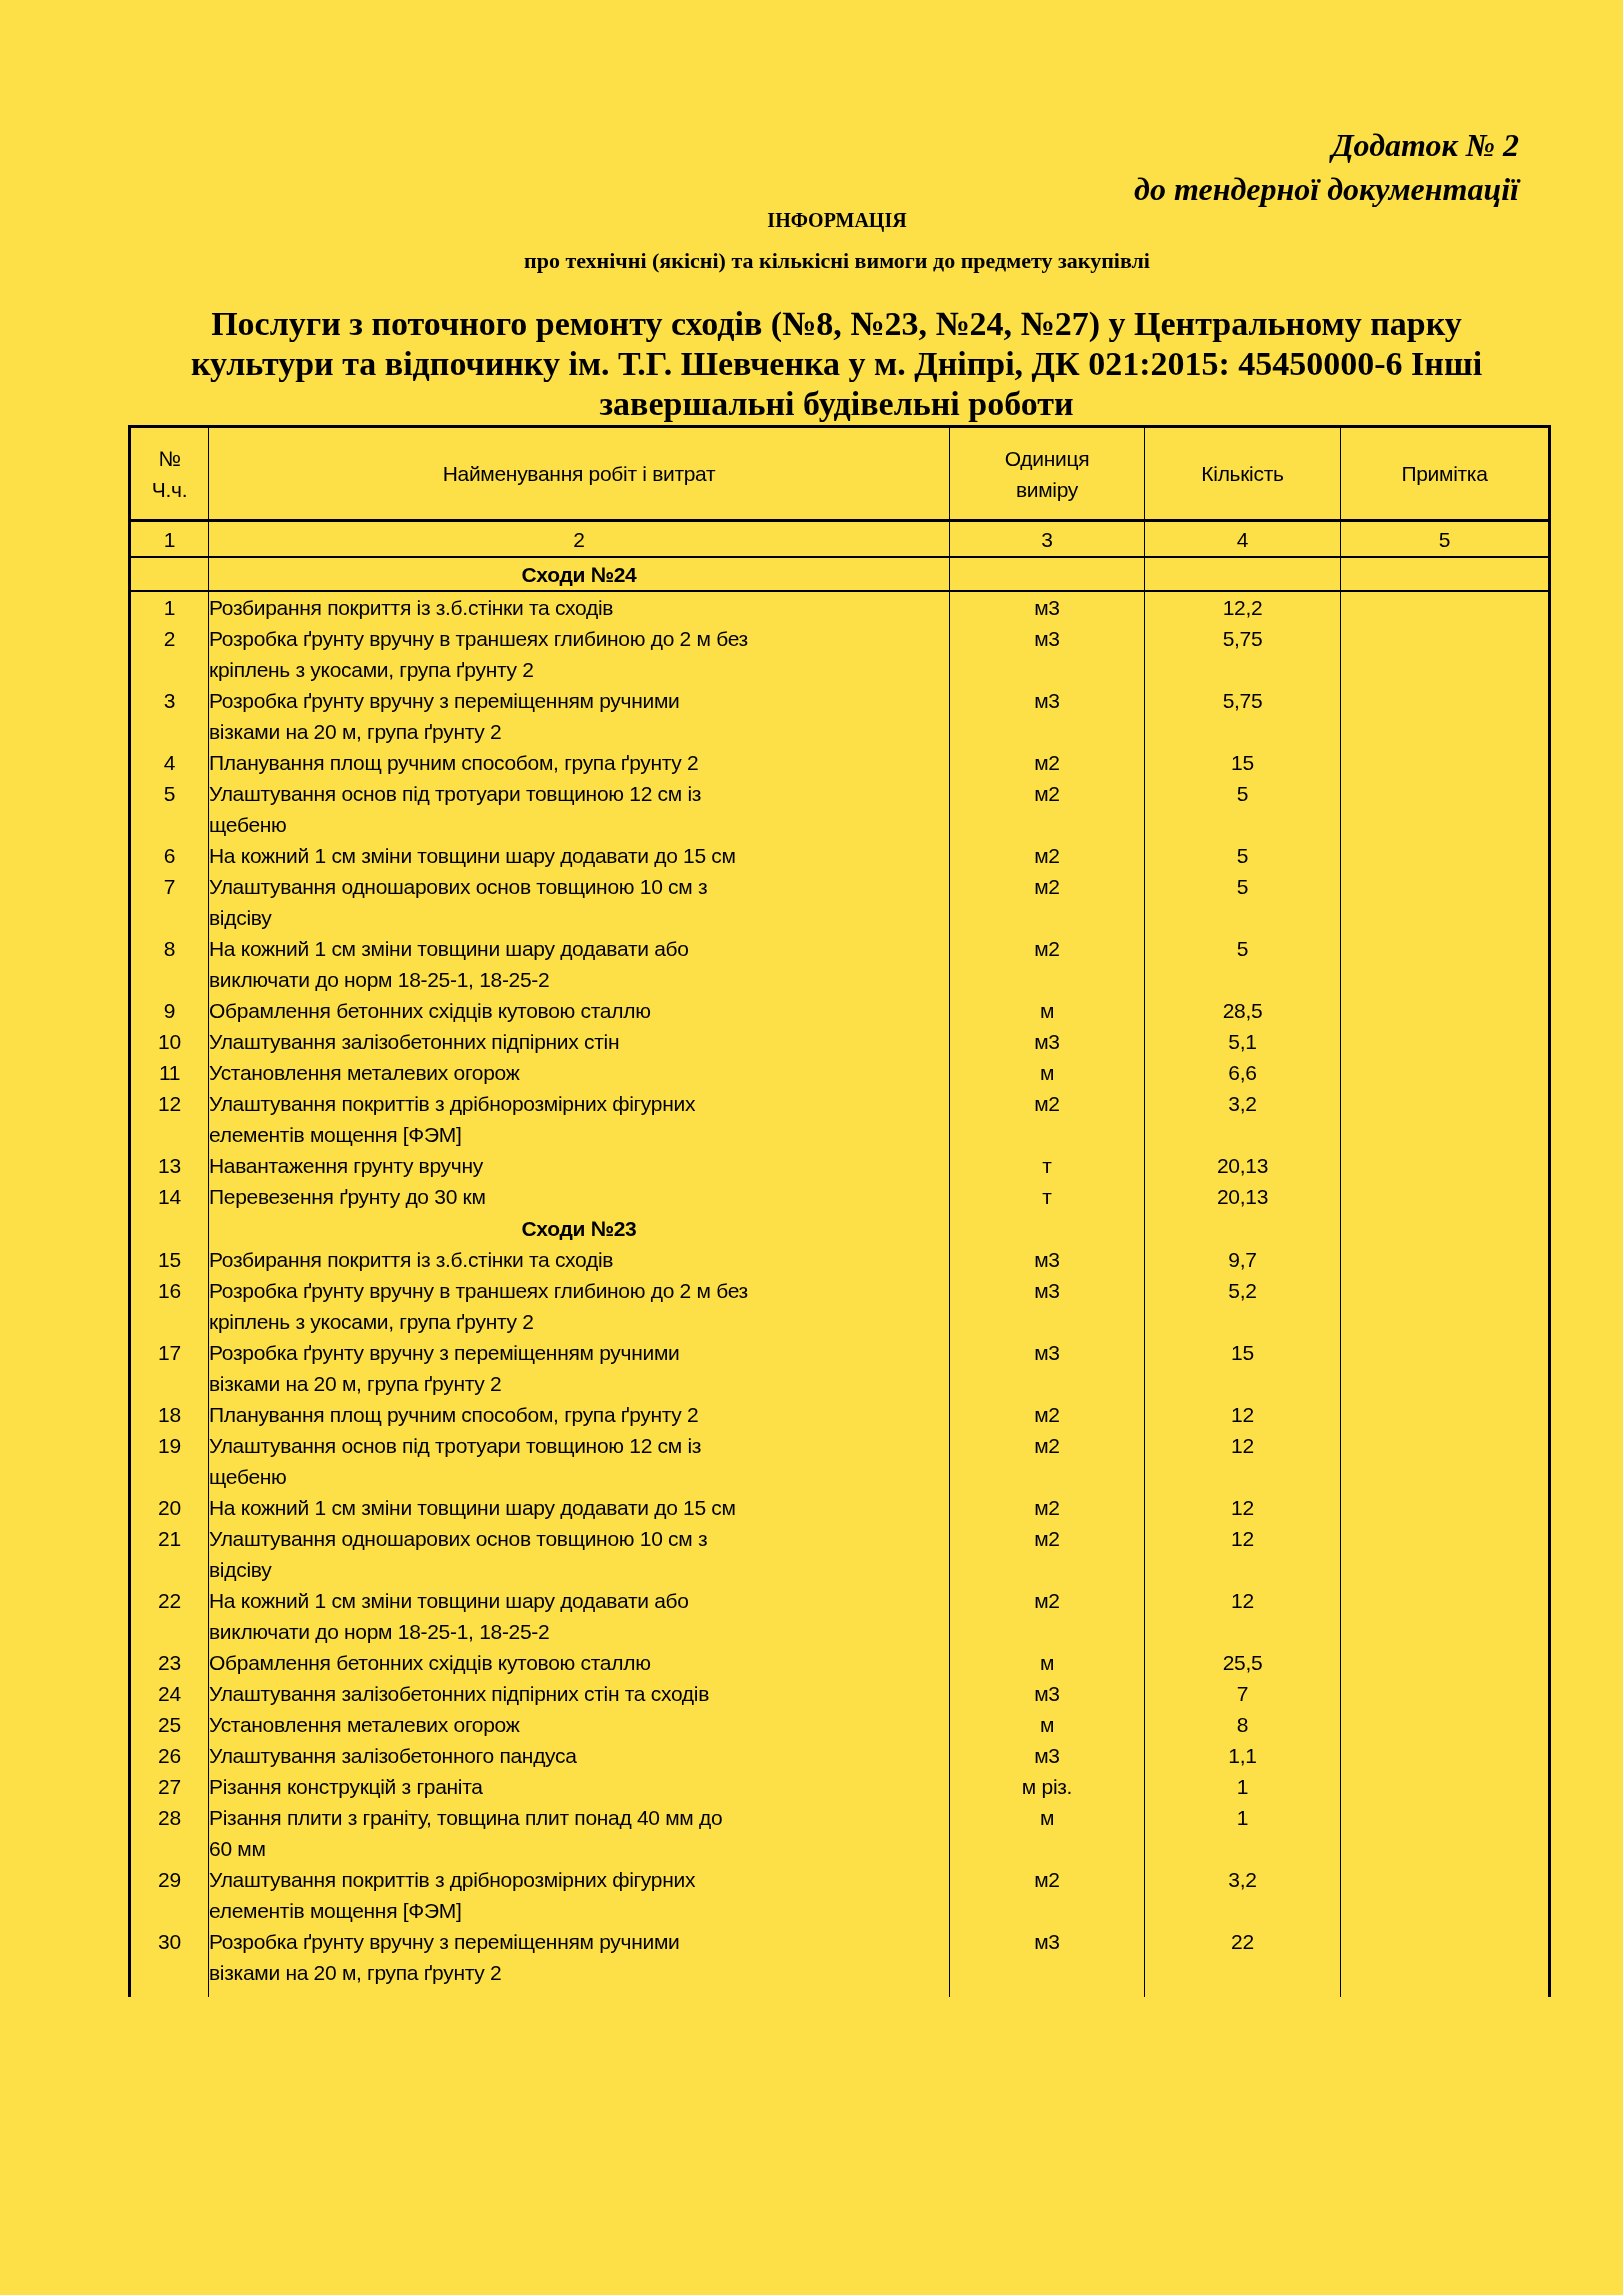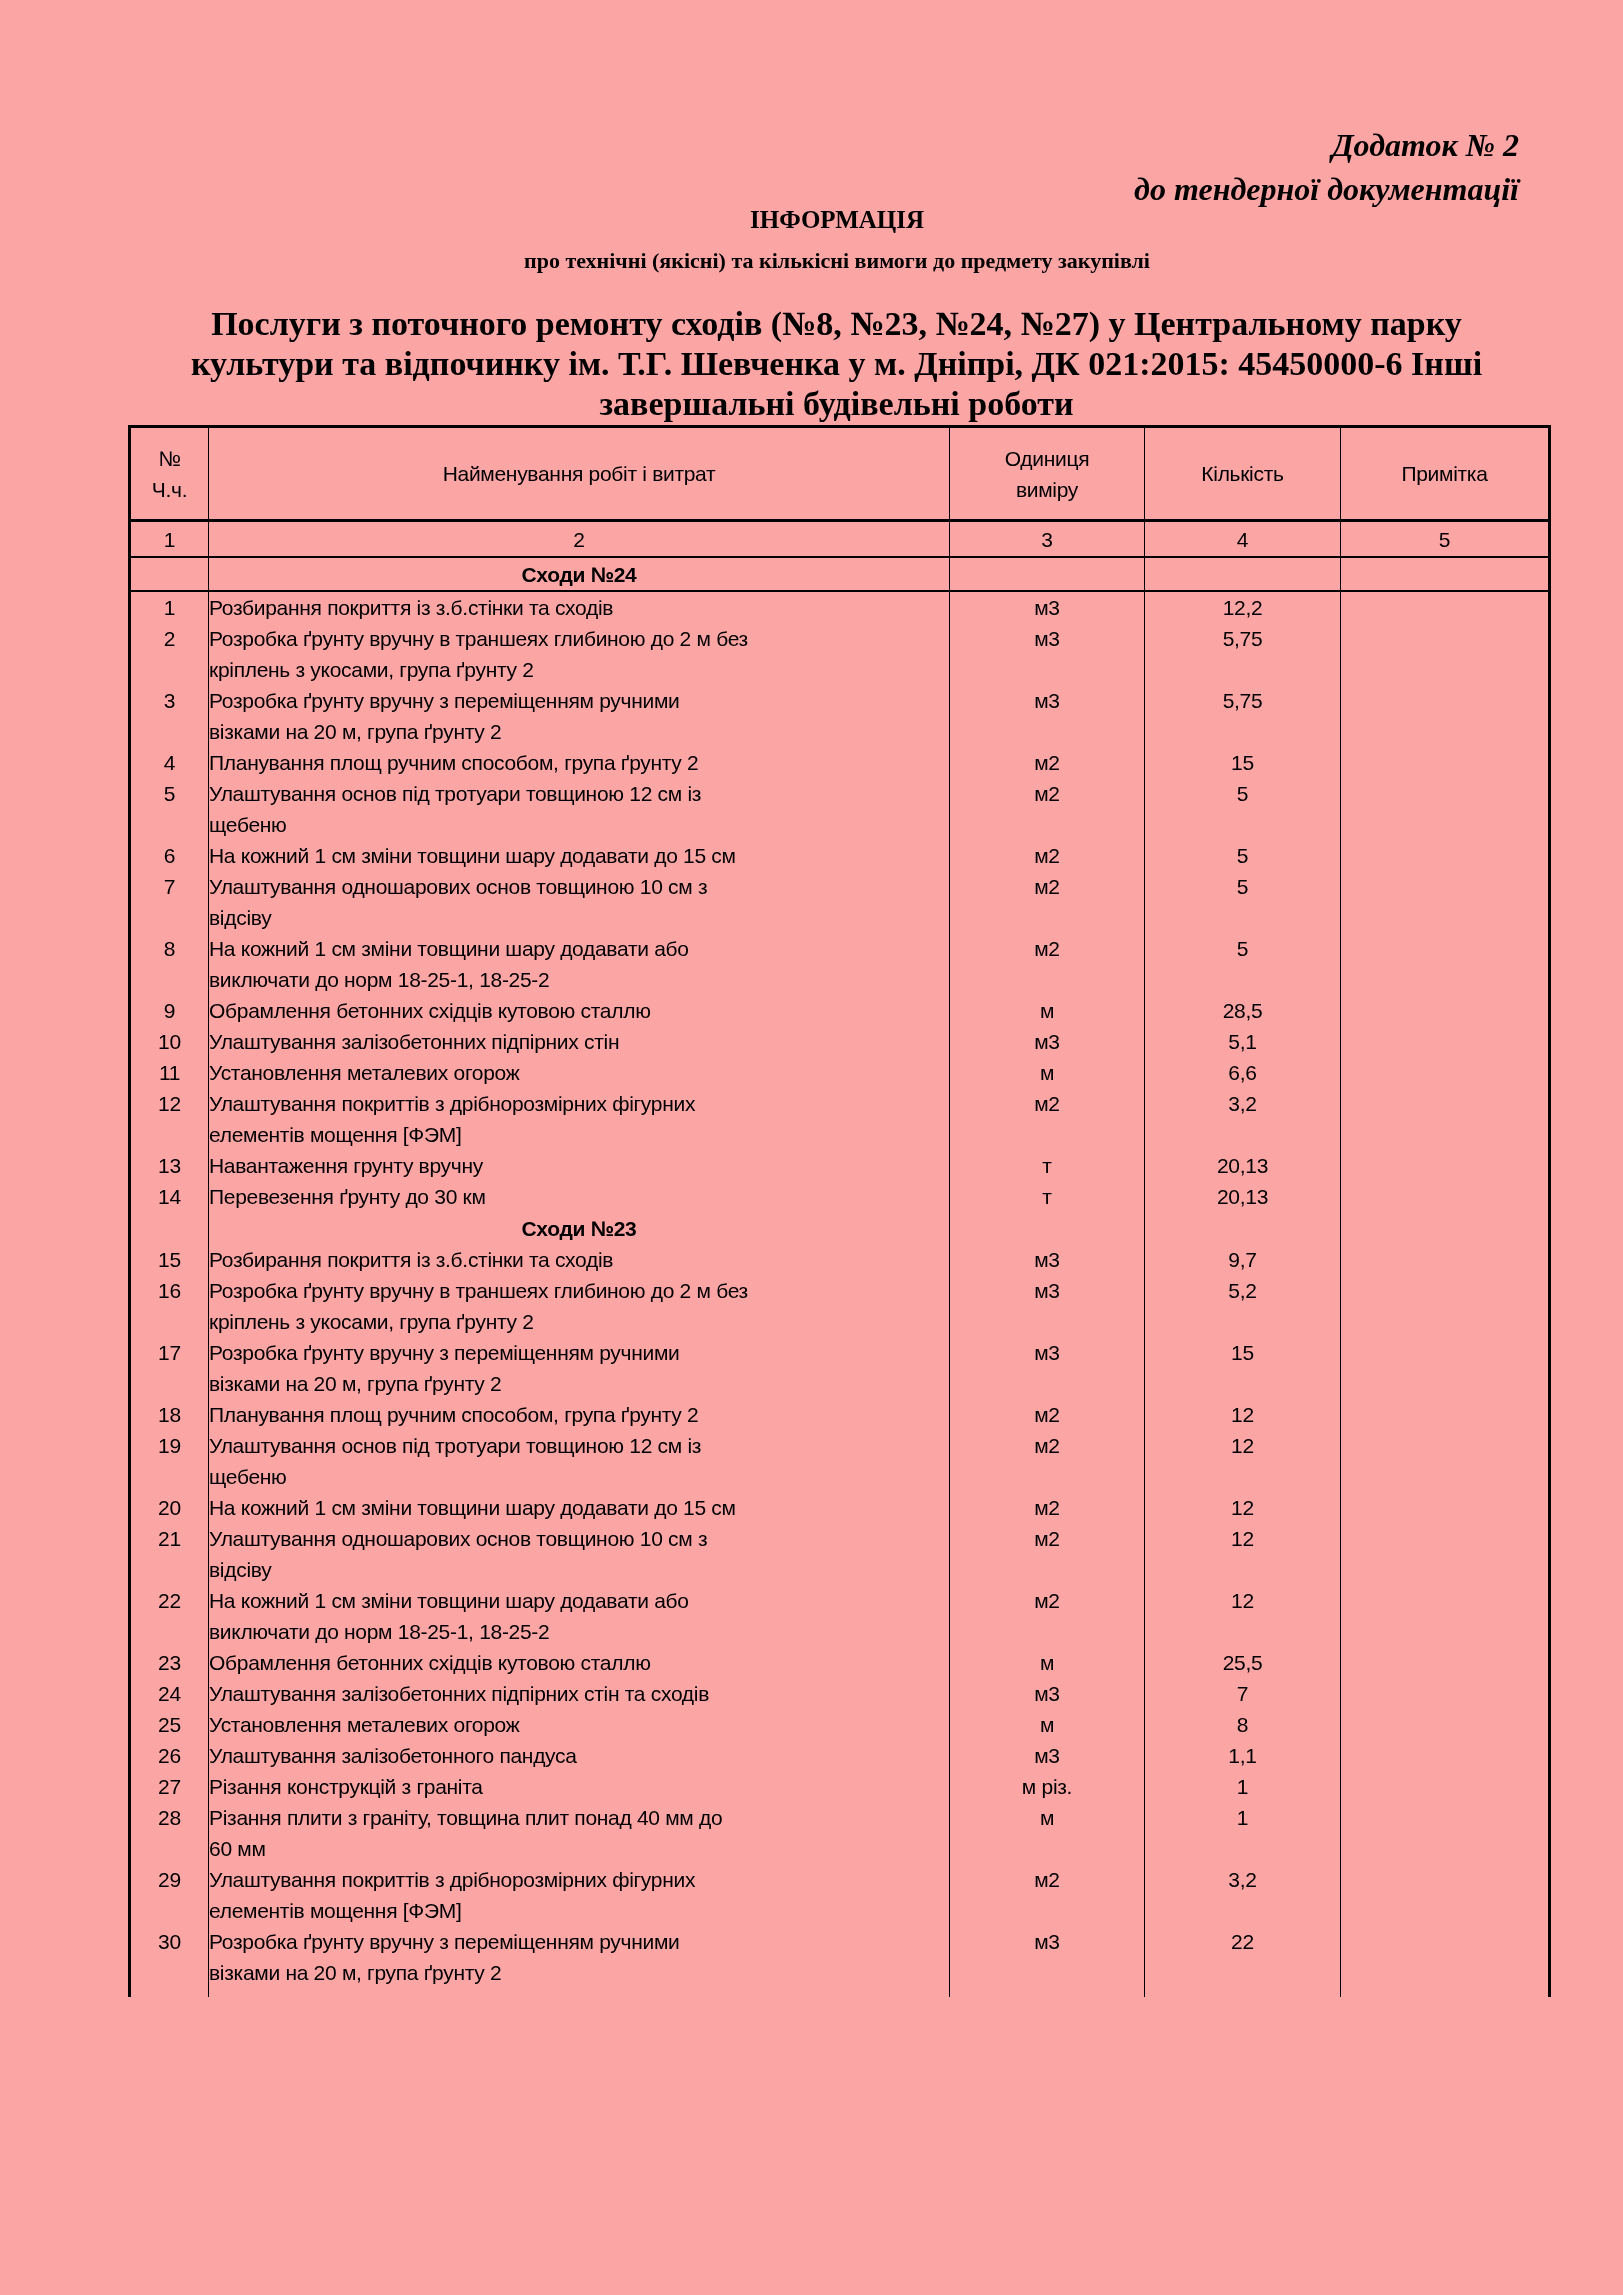--- a/index.html
+++ b/index.html
@@ -1,24 +1,24 @@
 <!DOCTYPE html>
 <html style="font-size:13.5px"><head>
 <meta charset="utf-8">
 <style>
   html,body{margin:0;padding:0;background:#ffffff;}
-  .page{position:relative;width:1623px;height:2295px;background:#fca5a5;color:#000;
+  .page{position:relative;width:1623px;height:2295px;background:#fde047;color:#000;
         font-family:"Liberation Sans",sans-serif;overflow:hidden;}
 
   .annex{position:absolute;top:123px;right:104px;text-align:right;
          font-family:"Liberation Serif",serif;font-style:italic;font-weight:bold;
          font-size:32px;line-height:44px;}
 
   .h1{position:absolute;top:203px;left:127px;width:1420px;text-align:center;
-      font-family:"Liberation Serif",serif;font-weight:bold;font-size:25px;line-height:34px;}
+      font-family:"Liberation Serif",serif;font-weight:bold;font-size:20px;line-height:34px;}
   .h2{position:absolute;top:244px;left:127px;width:1420px;text-align:center;
       font-family:"Liberation Serif",serif;font-weight:bold;font-size:22px;line-height:34px;}
   .subject{position:absolute;top:304px;left:101px;width:1471px;text-align:center;
       font-family:"Liberation Serif",serif;font-weight:bold;font-size:34px;line-height:40px;}
 
   table.doc-table{position:absolute;left:128px;top:425px;width:1420px;
       border-collapse:collapse;table-layout:fixed;
       font-size:21px;line-height:31px;letter-spacing:-0.3px;
       border-top:3.4px solid #000;border-left:3.4px solid #000;border-right:3.4px solid #000;}
   .doc-table td,.doc-table th{padding:0;overflow:hidden;}

